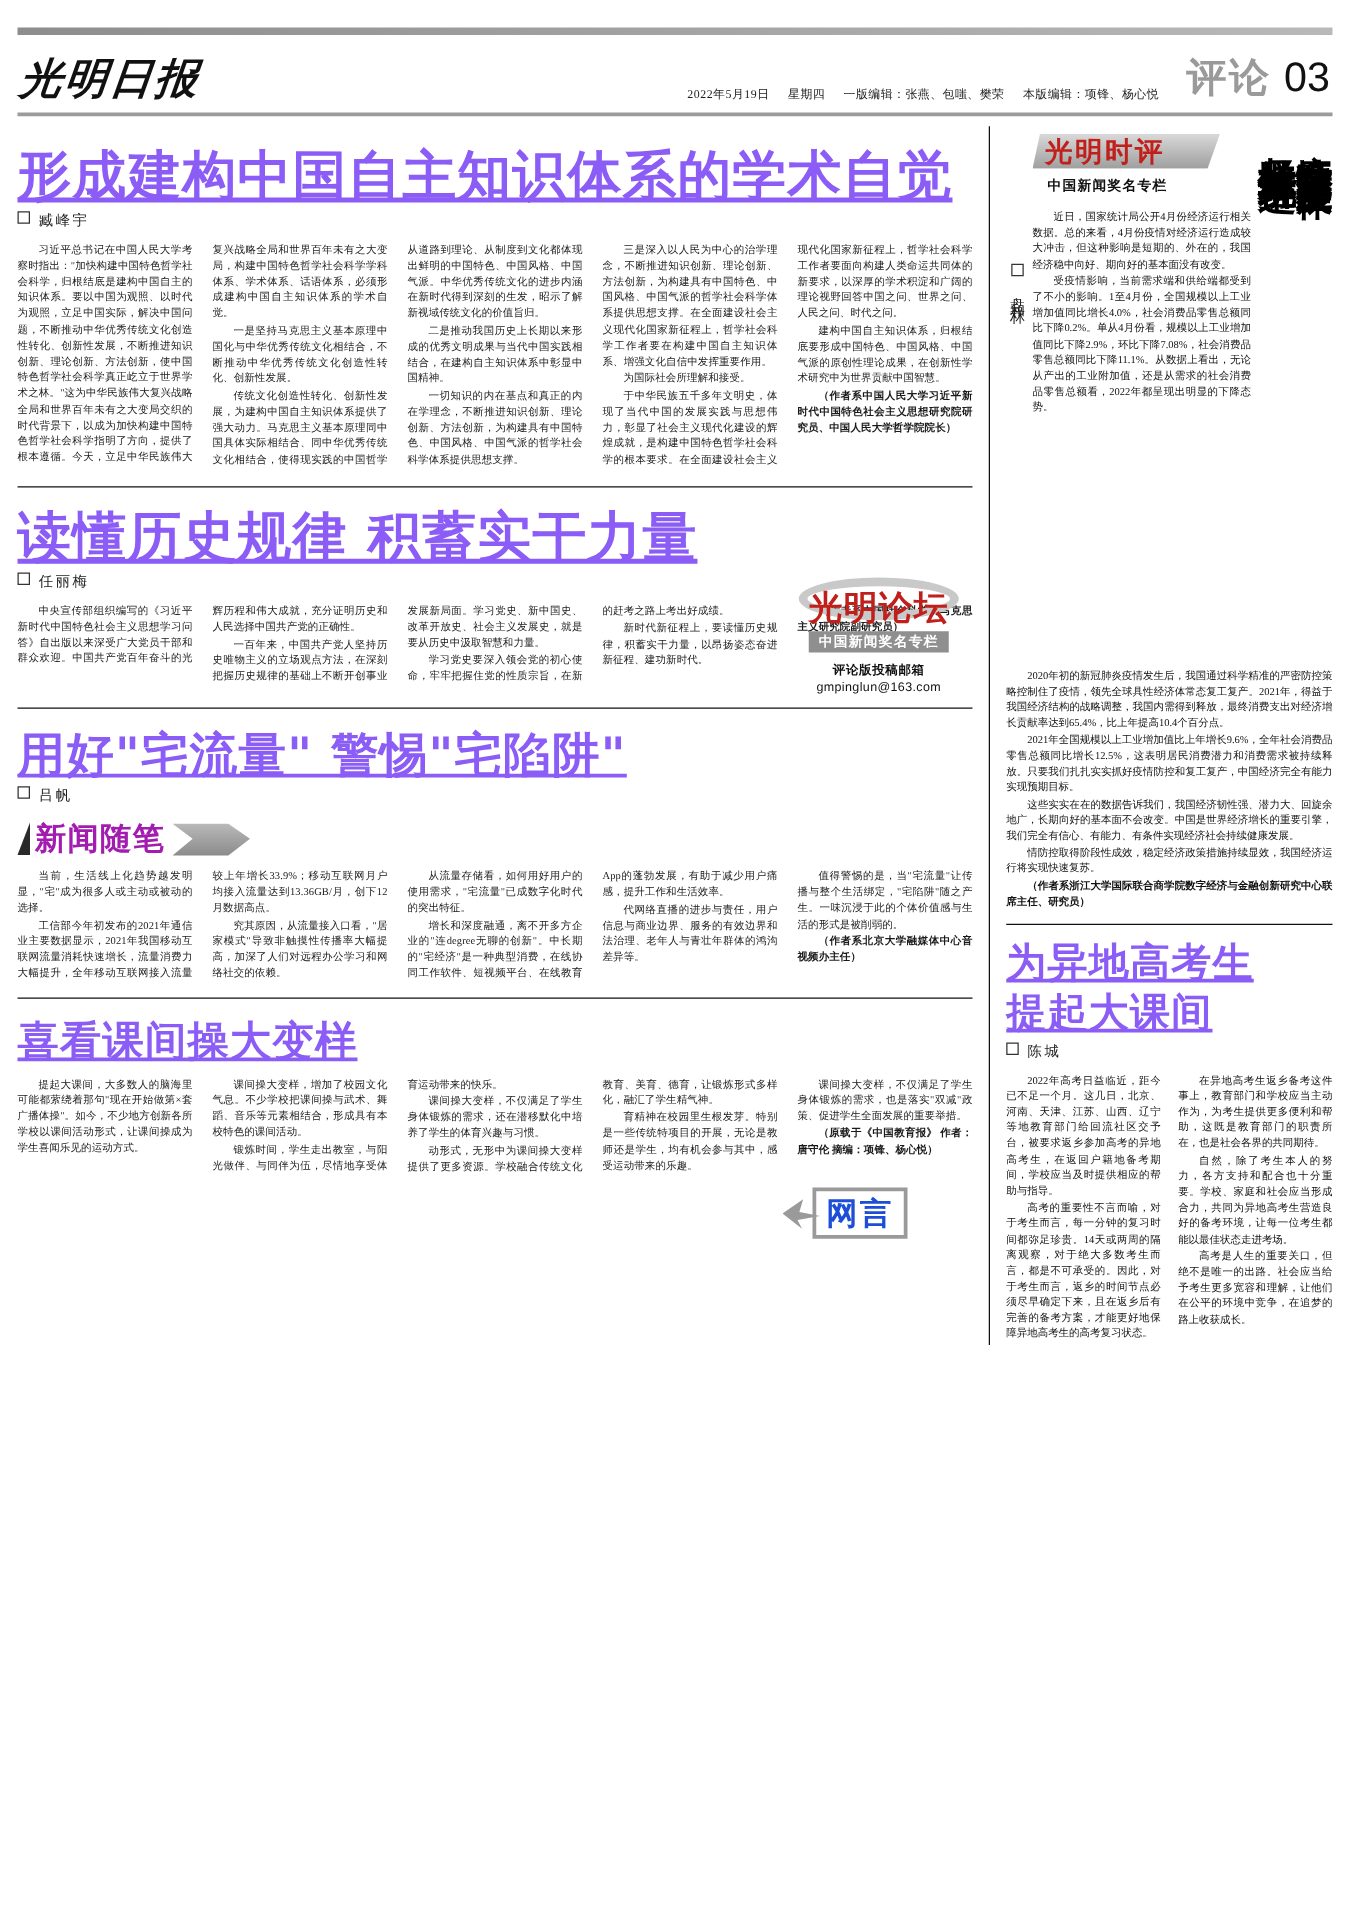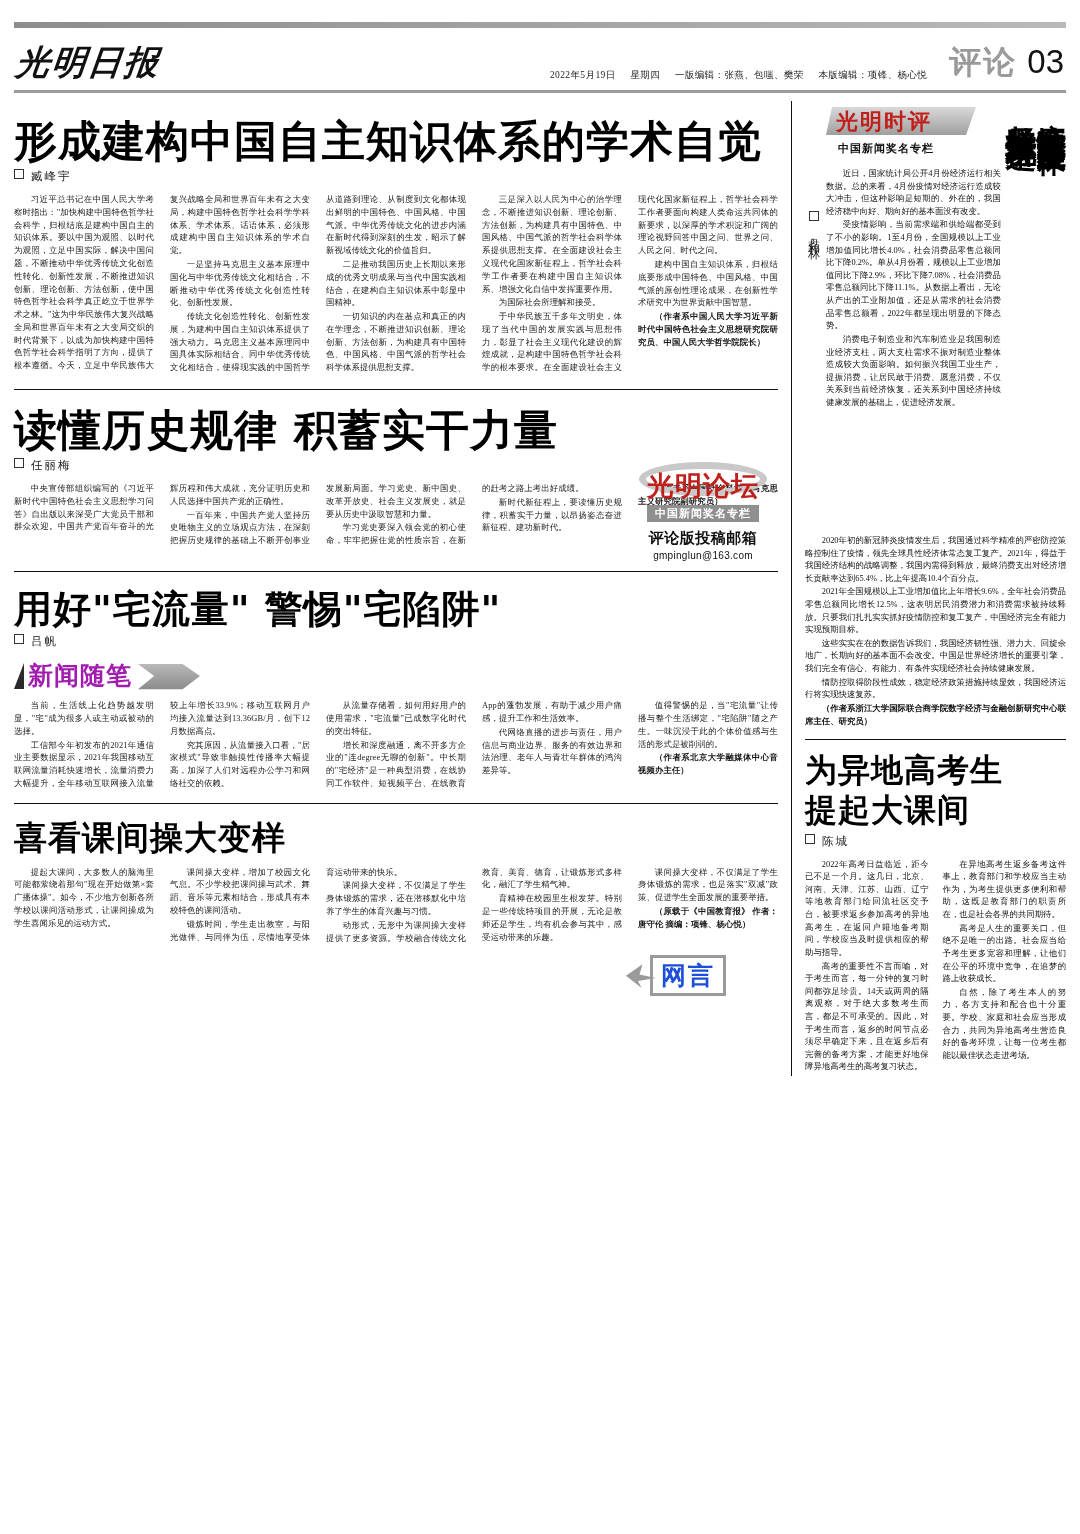--- a/index.html
+++ b/index.html
@@ -40,21 +40,22 @@
   .right-zone{width:282px;border-left:1px solid #111;padding-left:13px;margin-left:13px;}
 
   
   h1.hl{
     font-family:"DejaVu Serif",serif;
     font-weight:700;
     font-size:43px;
     letter-spacing:1px;
     line-height:1.12;
     margin:16px 0 4px 0;
-    color:#000000;
+    color:#8b5cf6;
+    text-decoration:underline;
   }
   h1.hl.small{font-size:38px;}
   .byline{font-size:11.5px;color:#222;margin:2px 0 10px 0;letter-spacing:2px;}
   .byline .sq{display:inline-block;width:8px;height:8px;border:1px solid #333;margin-right:7px;vertical-align:1px;}
 
   
   .cols{column-gap:16px;font-size:8.4px;line-height:1.52;text-align:justify;
         color:#1a1a1a;letter-spacing:.1px;hyphens:none;}
   .cols p{margin:0 0 1px 0;text-indent:2em;}
   .c5{column-count:5;}
@@ -111,21 +112,21 @@
   }
   .pinglun-text{
     position:relative;font-family:"DejaVu Serif",serif;font-weight:700;
     font-size:27px;color:#c0201b;letter-spacing:1px;
   }
   .pinglun-sub{
     position:relative;display:block;background:#8f8f8f;color:#fff;font-size:11px;
     font-weight:700;letter-spacing:1px;padding:1px 6px;margin-top:1px;
     font-family:"Liberation Sans","DejaVu Sans",sans-serif;
   }
-  .mail-label{text-align:center;font-size:15px;font-weight:700;margin-top:5px;letter-spacing:.5px;}
+  .mail-label{text-align:center;font-size:10px;font-weight:700;margin-top:5px;letter-spacing:.5px;}
   .mail-addr{text-align:center;font-size:10px;margin-top:2px;letter-spacing:.3px;
     font-family:"Liberation Sans","DejaVu Sans",sans-serif;}
 
   
   .suibi{display:flex;align-items:center;margin:6px 0 8px 0;}
   .suibi .slash{width:0;height:0;border-left:10px solid transparent;border-bottom:26px solid #2a2a2a;margin-right:4px;}
   .suibi .t{font-family:"DejaVu Serif",serif;font-weight:700;font-size:25px;letter-spacing:1px;color:#a21caf;}
   .suibi .arrow{
     margin-left:6px;width:62px;height:28px;
     background:linear-gradient(to bottom,#bdbdbd,#8a8a8a);
@@ -278,21 +279,20 @@
         </div>
         <div style="flex:1;">
           <div class="badge">
             <span class="badge-bg"></span>
             <span class="badge-main">光明时评</span>
             <span class="badge-sub">中国新闻奖名专栏</span>
           </div>
           <div class="nz rcols1" style="margin-top:6px;">
             <p>近日，国家统计局公开4月份经济运行相关数据。总的来看，4月份疫情对经济运行造成较大冲击，但这种影响是短期的、外在的，我国经济稳中向好、期向好的基本面没有改变。</p>
             <p>受疫情影响，当前需求端和供给端都受到了不小的影响。1至4月份，全国规模以上工业增加值同比增长4.0%，社会消费品零售总额同比下降0.2%。单从4月份看，规模以上工业增加值同比下降2.9%，环比下降7.08%，社会消费品零售总额同比下降11.1%。从数据上看出，无论从产出的工业附加值，还是从需求的社会消费品零售总额看，2022年都呈现出明显的下降态势。</p>
-            <p>消费电子制造业和汽车制造业是我国制造业经济支柱，两大支柱需求不振对制造业整体造成较大负面影响。如何振兴我国工业生产，提振消费，让居民敢于消费、愿意消费，不仅关系到当前经济恢复，还关系到中国经济持续健康发展的基础上，促进经济发展。</p>
           </div>
         </div>
         <div class="v-byline">
           <span class="sq"></span><span>盘和林</span>
         </div>
       </div>
 
       <div class="nz rcols1" style="margin-top:4px;">
         <p>2020年初的新冠肺炎疫情发生后，我国通过科学精准的严密防控策略控制住了疫情，领先全球具性经济体常态复工复产。2021年，得益于我国经济结构的战略调整，我国内需得到释放，最终消费支出对经济增长贡献率达到65.4%，比上年提高10.4个百分点。</p>
         <p>2021年全国规模以上工业增加值比上年增长9.6%，全年社会消费品零售总额同比增长12.5%，这表明居民消费潜力和消费需求被持续释放。只要我们扎扎实实抓好疫情防控和复工复产，中国经济完全有能力实现预期目标。</p>
@@ -306,20 +306,20 @@
       <div class="block">
         <h1 class="hl" style="font-size:32px;margin-top:12px;line-height:1.18;">为异地高考生</h1>
         <h1 class="hl" style="font-size:32px;margin-top:-2px;line-height:1.18;">提起大课间</h1>
         <div class="byline">
           <span class="sq"></span><span>陈城</span>
         </div>
         <div class="nz rcols">
           <p>2022年高考日益临近，距今已不足一个月。这几日，北京、河南、天津、江苏、山西、辽宁等地教育部门给回流社区交予台，被要求返乡参加高考的异地高考生，在返回户籍地备考期间，学校应当及时提供相应的帮助与指导。</p>
           <p>高考的重要性不言而喻，对于考生而言，每一分钟的复习时间都弥足珍贵。14天或两周的隔离观察，对于绝大多数考生而言，都是不可承受的。因此，对于考生而言，返乡的时间节点必须尽早确定下来，且在返乡后有完善的备考方案，才能更好地保障异地高考生的高考复习状态。</p>
           <p>在异地高考生返乡备考这件事上，教育部门和学校应当主动作为，为考生提供更多便利和帮助，这既是教育部门的职责所在，也是社会各界的共同期待。</p>
+          <p>自然，除了考生本人的努力，各方支持和配合也十分重要。学校、家庭和社会应当形成合力，共同为异地高考生营造良好的备考环境，让每一位考生都能以最佳状态走进考场。</p>
           <p>高考是人生的重要关口，但绝不是唯一的出路。社会应当给予考生更多宽容和理解，让他们在公平的环境中竞争，在追梦的路上收获成长。</p>
-          <p>自然，除了考生本人的努力，各方支持和配合也十分重要。学校、家庭和社会应当形成合力，共同为异地高考生营造良好的备考环境，让每一位考生都能以最佳状态走进考场。</p>
         </div>
       </div>
 
     </div>
   </div>
 </div>
 
 </body></html>

